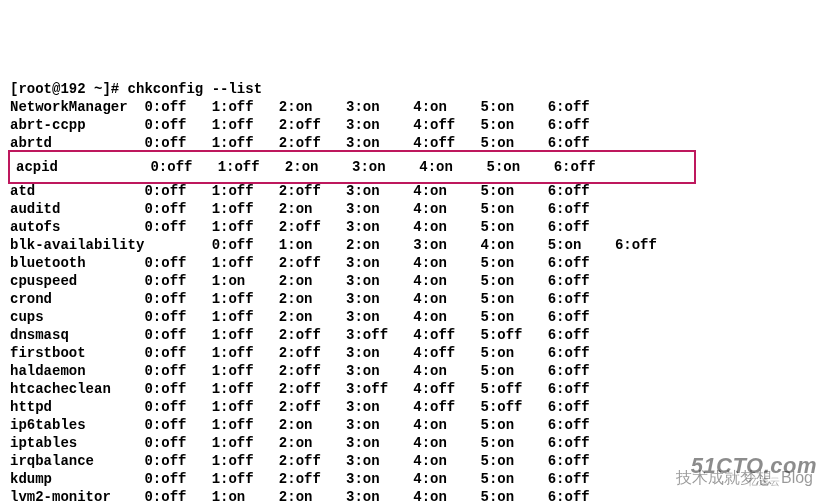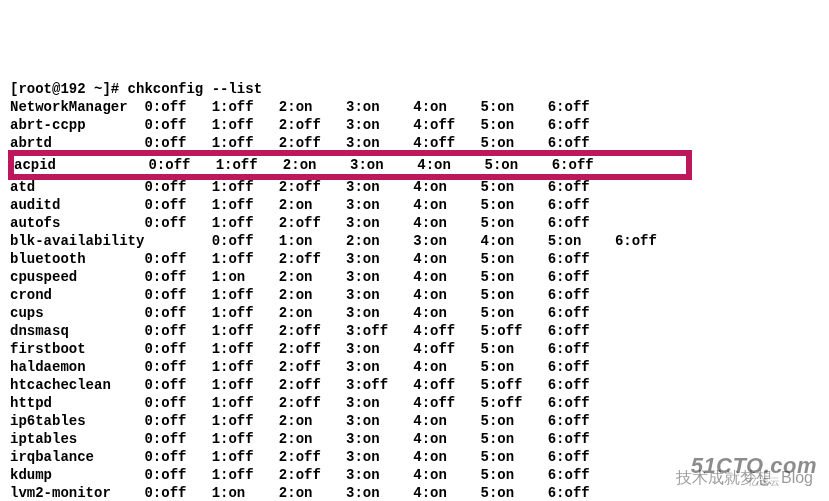--- a/index.html
+++ b/index.html
@@ -11,27 +11,27 @@
     color: #000;
     background: #fff;
     white-space: pre;
     position: relative;
     width: 829px;
     height: 501px;
     box-sizing: border-box;
   }
   .row { white-space: pre; font-weight: bold; }
   .highlight { 
-    border: 6px solid #be185d; 
+    border: 2px solid #be185d; 
     display: inline-block; 
     white-space: pre;
     margin-left:-2px; 
     margin-top:-2px; 
     margin-bottom:-2px;
-    padding:0;
+    padding:6px;
   }
   .watermark1 {
     position: absolute;
     bottom: 26px;
     right: 12px;
     font-family: Arial, sans-serif;
     font-weight: bold;
     font-style: italic;
     font-size: 22px;
     color: rgba(0,0,0,0.45);

